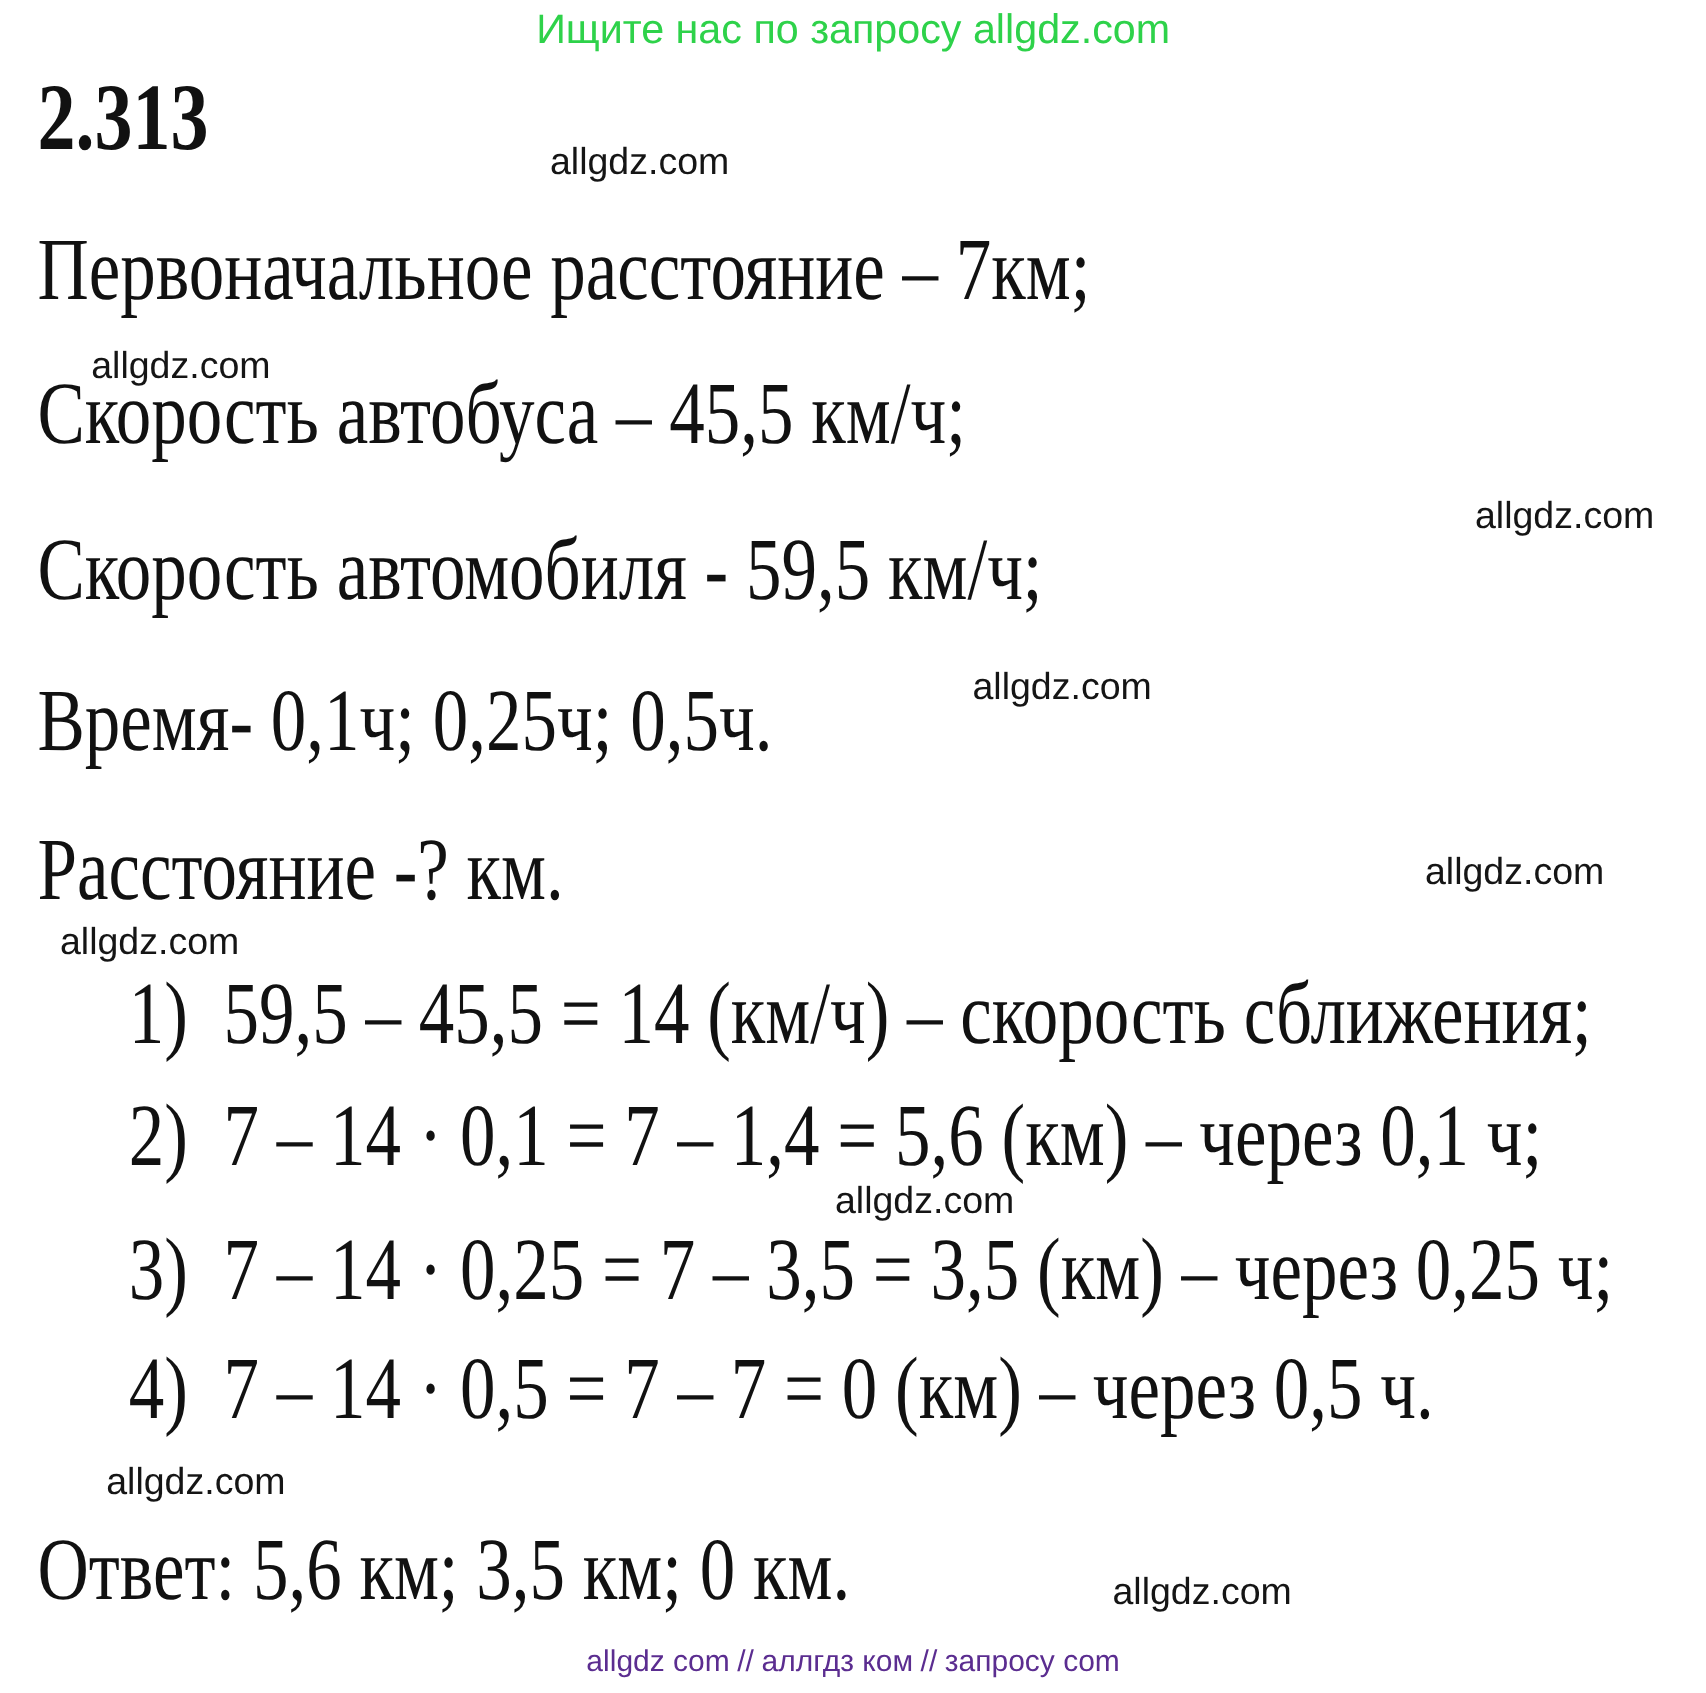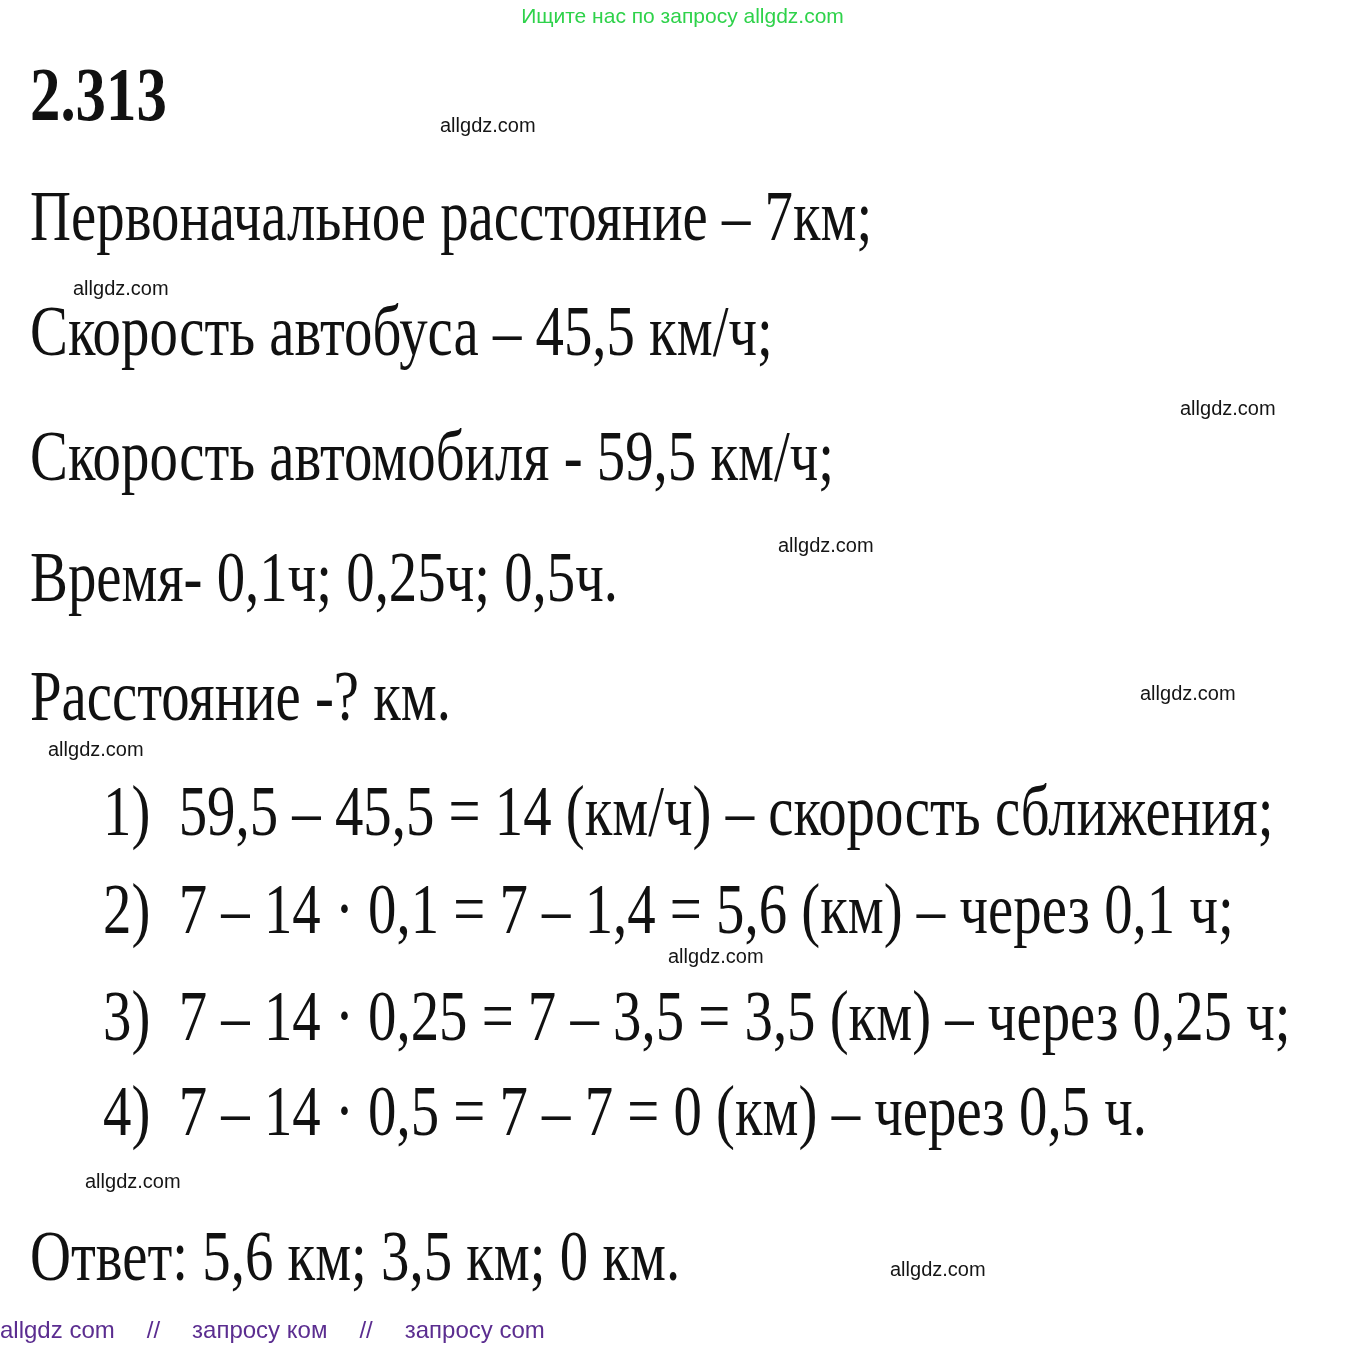--- a/index.html
+++ b/index.html
@@ -15,21 +15,21 @@
     background:#ffffff;
     overflow:hidden;
     font-family:"Liberation Serif", serif;
     color:var(--ink);
   }
   .banner{
     position:absolute;
     top:4px;left:0;right:0;
     text-align:center;
     font-family:"Liberation Sans", sans-serif;
-    font-size:21px;
+    font-size:33px;
     color:var(--green);
     white-space:pre;
   }
   .title{
     position:absolute;
     left:30px;top:56px;
     font-family:"Liberation Serif", serif;
     font-weight:bold;
     font-size:76px;
     line-height:1;
@@ -43,30 +43,31 @@
     font-size:71px;
     line-height:1;
     transform:scale(0.8,1);
     transform-origin:0 0;
     white-space:pre;
     color:var(--ink);
   }
   .wm{
     position:absolute;
     font-family:"Liberation Sans", sans-serif;
-    font-size:20px;
+    font-size:30px;
     line-height:1;
     color:#151515;
     white-space:pre;
   }
   .footer{
     position:absolute;
     left:0;right:0;top:1316px;
     display:flex;
-    gap:32px;
+    justify-content:center;
+    gap:6px;
     font-family:"Liberation Sans", sans-serif;
     font-size:24px;
     color:var(--purple);
     white-space:pre;
   }
 </style>
 </head>
 <body style="background: rgb(255, 255, 255);">
 
 <div class="page">
@@ -109,18 +110,18 @@
 
   <div class="wm" style="left:85px;top:1171px">allgdz.com</div>
 
   <div class="serif" style="left:30px;top:1221px">Ответ: 5,6 км; 3,5 км; 0 км.</div>
 
   <div class="wm" style="left:890px;top:1259px">allgdz.com</div>
 
   <div class="footer">
     <span>allgdz com</span>
     <span>//</span>
-    <span>запросу ком</span>
+    <span>аллгдз ком</span>
     <span>//</span>
     <span>запросу com</span>
   </div>
 
 </div>
 
 </body></html>

